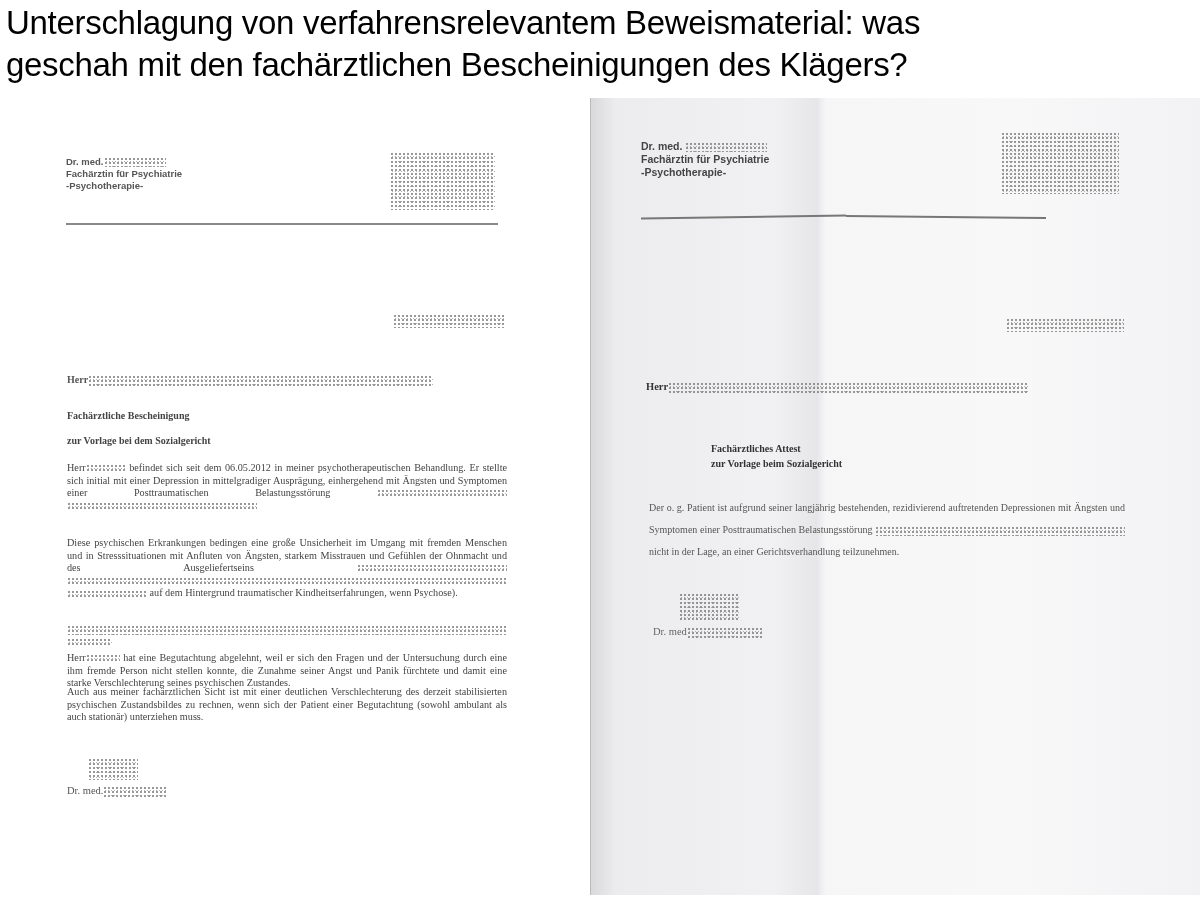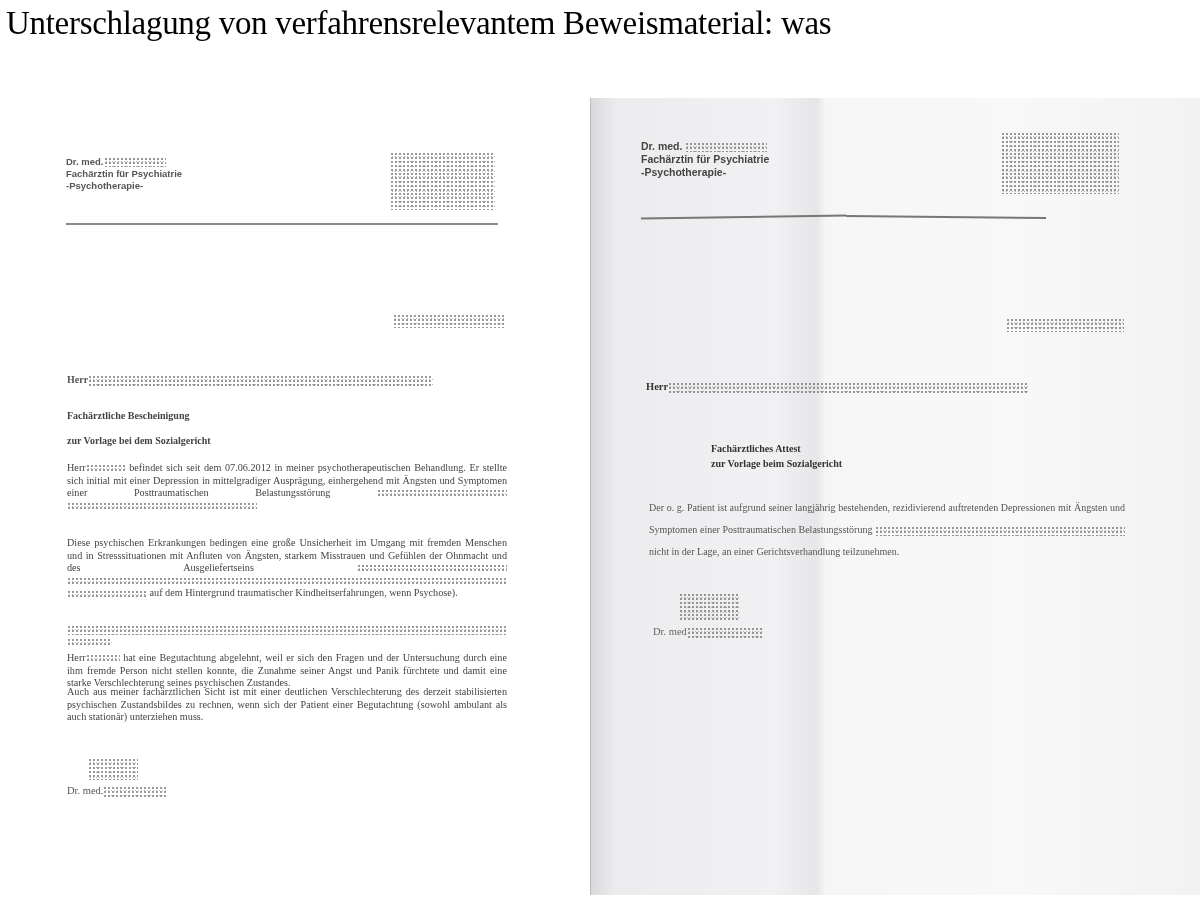--- a/index.html
+++ b/index.html
@@ -1,58 +1,59 @@
 <!DOCTYPE html>
 <html><head>
 <meta charset="utf-8">
 <style>
   html, body { margin:0; padding:0; }
   body { width:1200px; height:900px; background:#ffffff; position:relative; overflow:hidden; font-family:"Liberation Serif", serif; color:#333; }
-  .title { position:absolute; left:6px; top:2px; width:1190px; font-family:Liberation Serif, serif; font-size:33px; line-height:42px; color:#000; letter-spacing:-0.3px; }
+  .title { position:absolute; left:6px; top:2px; width:1190px; font-family:Liberation Sans, sans-serif; font-size:33px; line-height:42px; color:#000; letter-spacing:-0.3px; }
   .doc { position:absolute; }
   #doc-left { left:0; top:100px; width:585px; height:795px; background:#ffffff; }
   #doc-right { left:590px; top:98px; width:610px; height:797px;
     background: linear-gradient(90deg, #d9d9dc 0%, #ececee 4%, #f1f1f3 30%, #e6e6e9 37%, #f6f6f7 38.5%, #f8f8f9 70%, #f2f2f4 100%);
     border-left:1px solid #bbb; }
   .letterhead { position:absolute; font-family:"Liberation Sans", sans-serif; font-weight:bold; color:#555; }
   .noise { display:inline-block; background-image:
       radial-gradient(circle, #777 0.8px, transparent 1.2px),
       radial-gradient(circle, #999 0.6px, transparent 1px);
     background-size:4px 4px, 3px 5px; background-position:0 0, 1px 2px; opacity:0.75; vertical-align:middle; }
   .rule { position:absolute; height:2px; background:#8a8a8a; }
   .p { position:absolute; text-align:justify; font-size:10.2px; line-height:12.6px; color:#444; }
   .center { position:absolute; text-align:left; font-weight:bold; color:#444; }
   .sig { position:absolute; font-size:10.5px; color:#555;text-align:right; }
 </style>
 </head>
 <body>
 
 <div class="title">
   <div>Unterschlagung von verfahrensrelevantem Beweismaterial: was</div>
+  <div>geschah mit den fachärztlichen Bescheinigungen des Klägers?</div>
 </div>
 
 <div class="doc" id="doc-left">
   <div class="letterhead" style="left:66px; top:56px; font-size:9.5px; line-height:12px;">
     <div><span>Dr. med.</span><span class="noise" style="width:62px;height:10px;"></span></div>
     <div>Fachärztin für Psychiatrie</div>
     <div>-Psychotherapie-</div>
   </div>
   <span class="noise" style="position:absolute; left:390px; top:52px; width:105px; height:58px;"></span>
   <div class="rule" style="left:66px; top:123px; width:432px;"></div>
   <span class="noise" style="position:absolute; left:393px; top:214px; width:112px; height:14px;"></span>
 
   <div style="position:absolute; left:67px; top:274px; font-size:10px; font-weight:bold; color:#555;">
     <span>Herr</span><span class="noise" style="width:345px;height:11px;"></span>
   </div>
 
   <div class="center" style="left:67px; top:310px; width:432px; font-size:10px;">Fachärztliche Bescheinigung</div>
   <div class="center" style="left:67px; top:335px; width:432px; font-size:10px;">zur Vorlage bei dem Sozialgericht</div>
 
   <div class="p" style="left:67px; top:362px; width:440px;">
-    <span>Herr</span><span class="noise" style="width:40px;height:9px;"></span><span> befindet sich seit dem 07.06.2012 in meiner psychotherapeutischen Behandlung. Er stellte sich initial mit einer Depression in mittelgradiger Ausprägung, einhergehend mit Ängsten und Symptomen einer Posttraumatischen Belastungsstörung</span>
+    <span>Herr</span><span class="noise" style="width:40px;height:9px;"></span><span> befindet sich seit dem 06.05.2012 in meiner psychotherapeutischen Behandlung. Er stellte sich initial mit einer Depression in mittelgradiger Ausprägung, einhergehend mit Ängsten und Symptomen einer Posttraumatischen Belastungsstörung</span>
     <span class="noise" style="width:130px;height:9px;"></span>
     <span class="noise" style="width:190px;height:9px;"></span>
   </div>
 
   <div class="p" style="left:67px; top:437px; width:440px;">
     <span>Diese psychischen Erkrankungen bedingen eine große Unsicherheit im Umgang mit fremden Menschen und in Stresssituationen mit Anfluten von Ängsten, starkem Misstrauen und Gefühlen der Ohnmacht und des Ausgeliefertseins</span>
     <span class="noise" style="width:150px;height:9px;"></span>
     <span class="noise" style="width:440px;height:9px;"></span>
     <span class="noise" style="width:80px;height:9px;"></span><span> auf dem Hintergrund traumatischer Kindheitserfahrungen, wenn Psychose).</span>
   </div>

